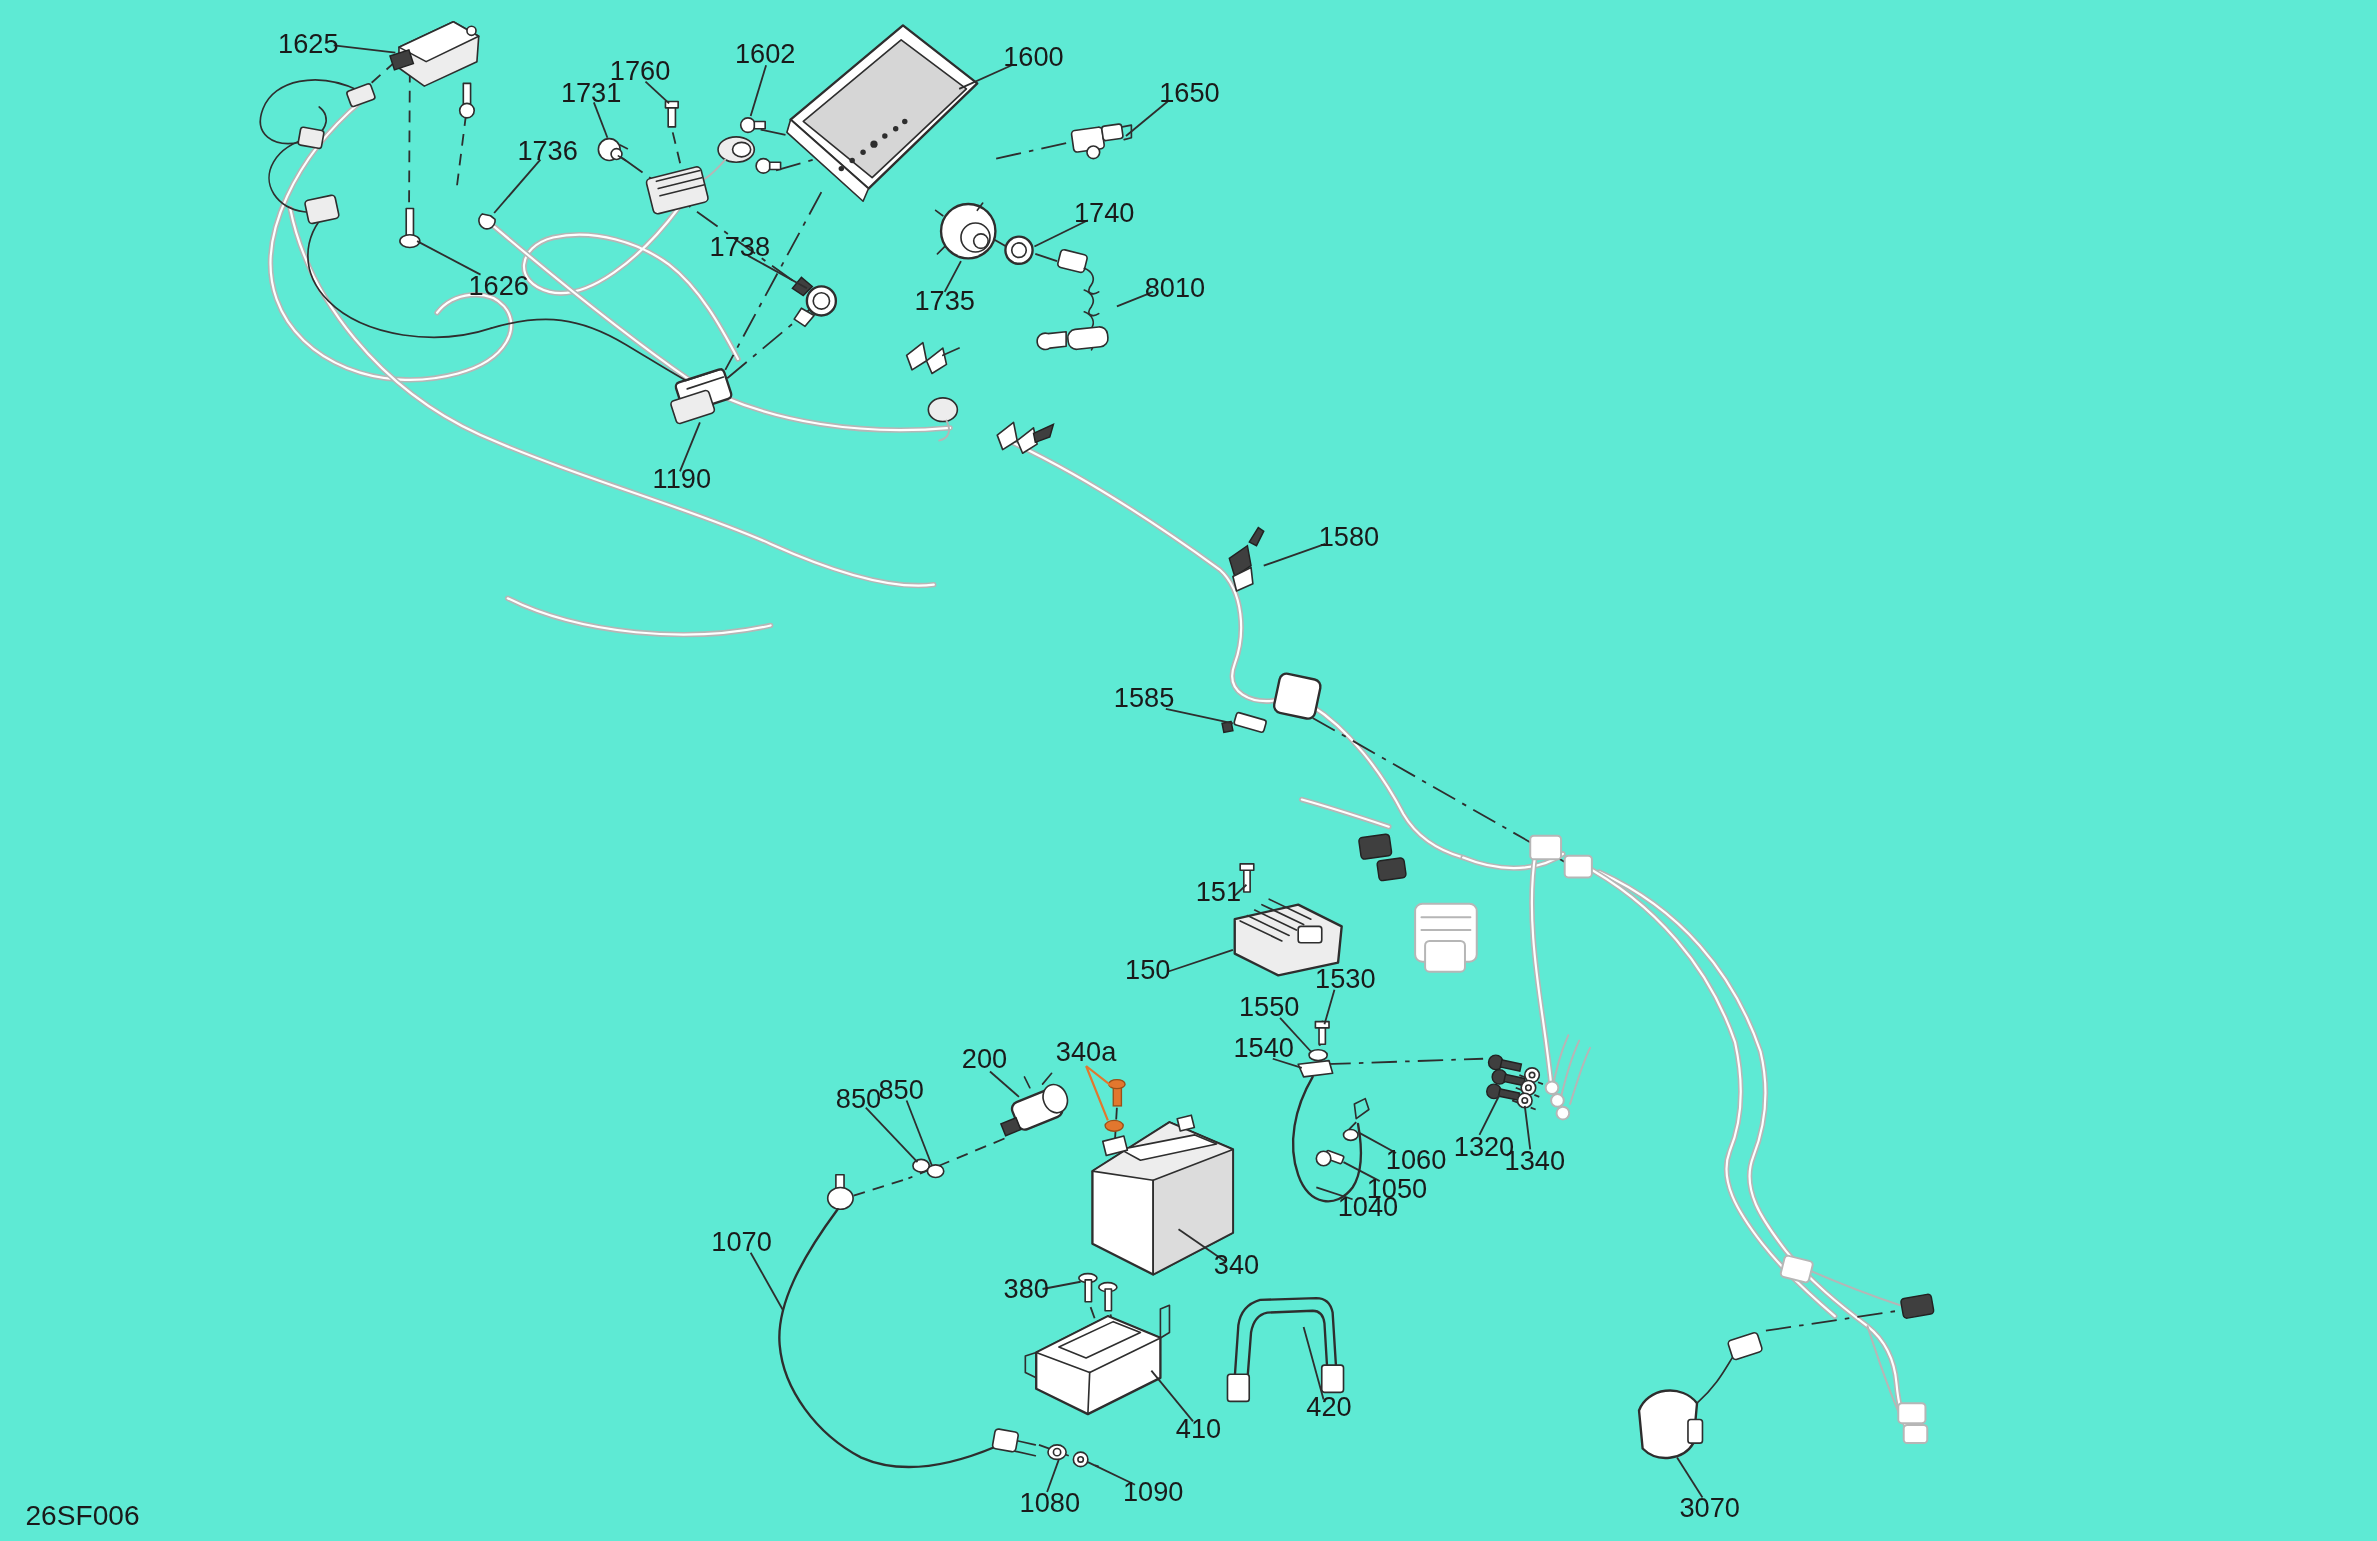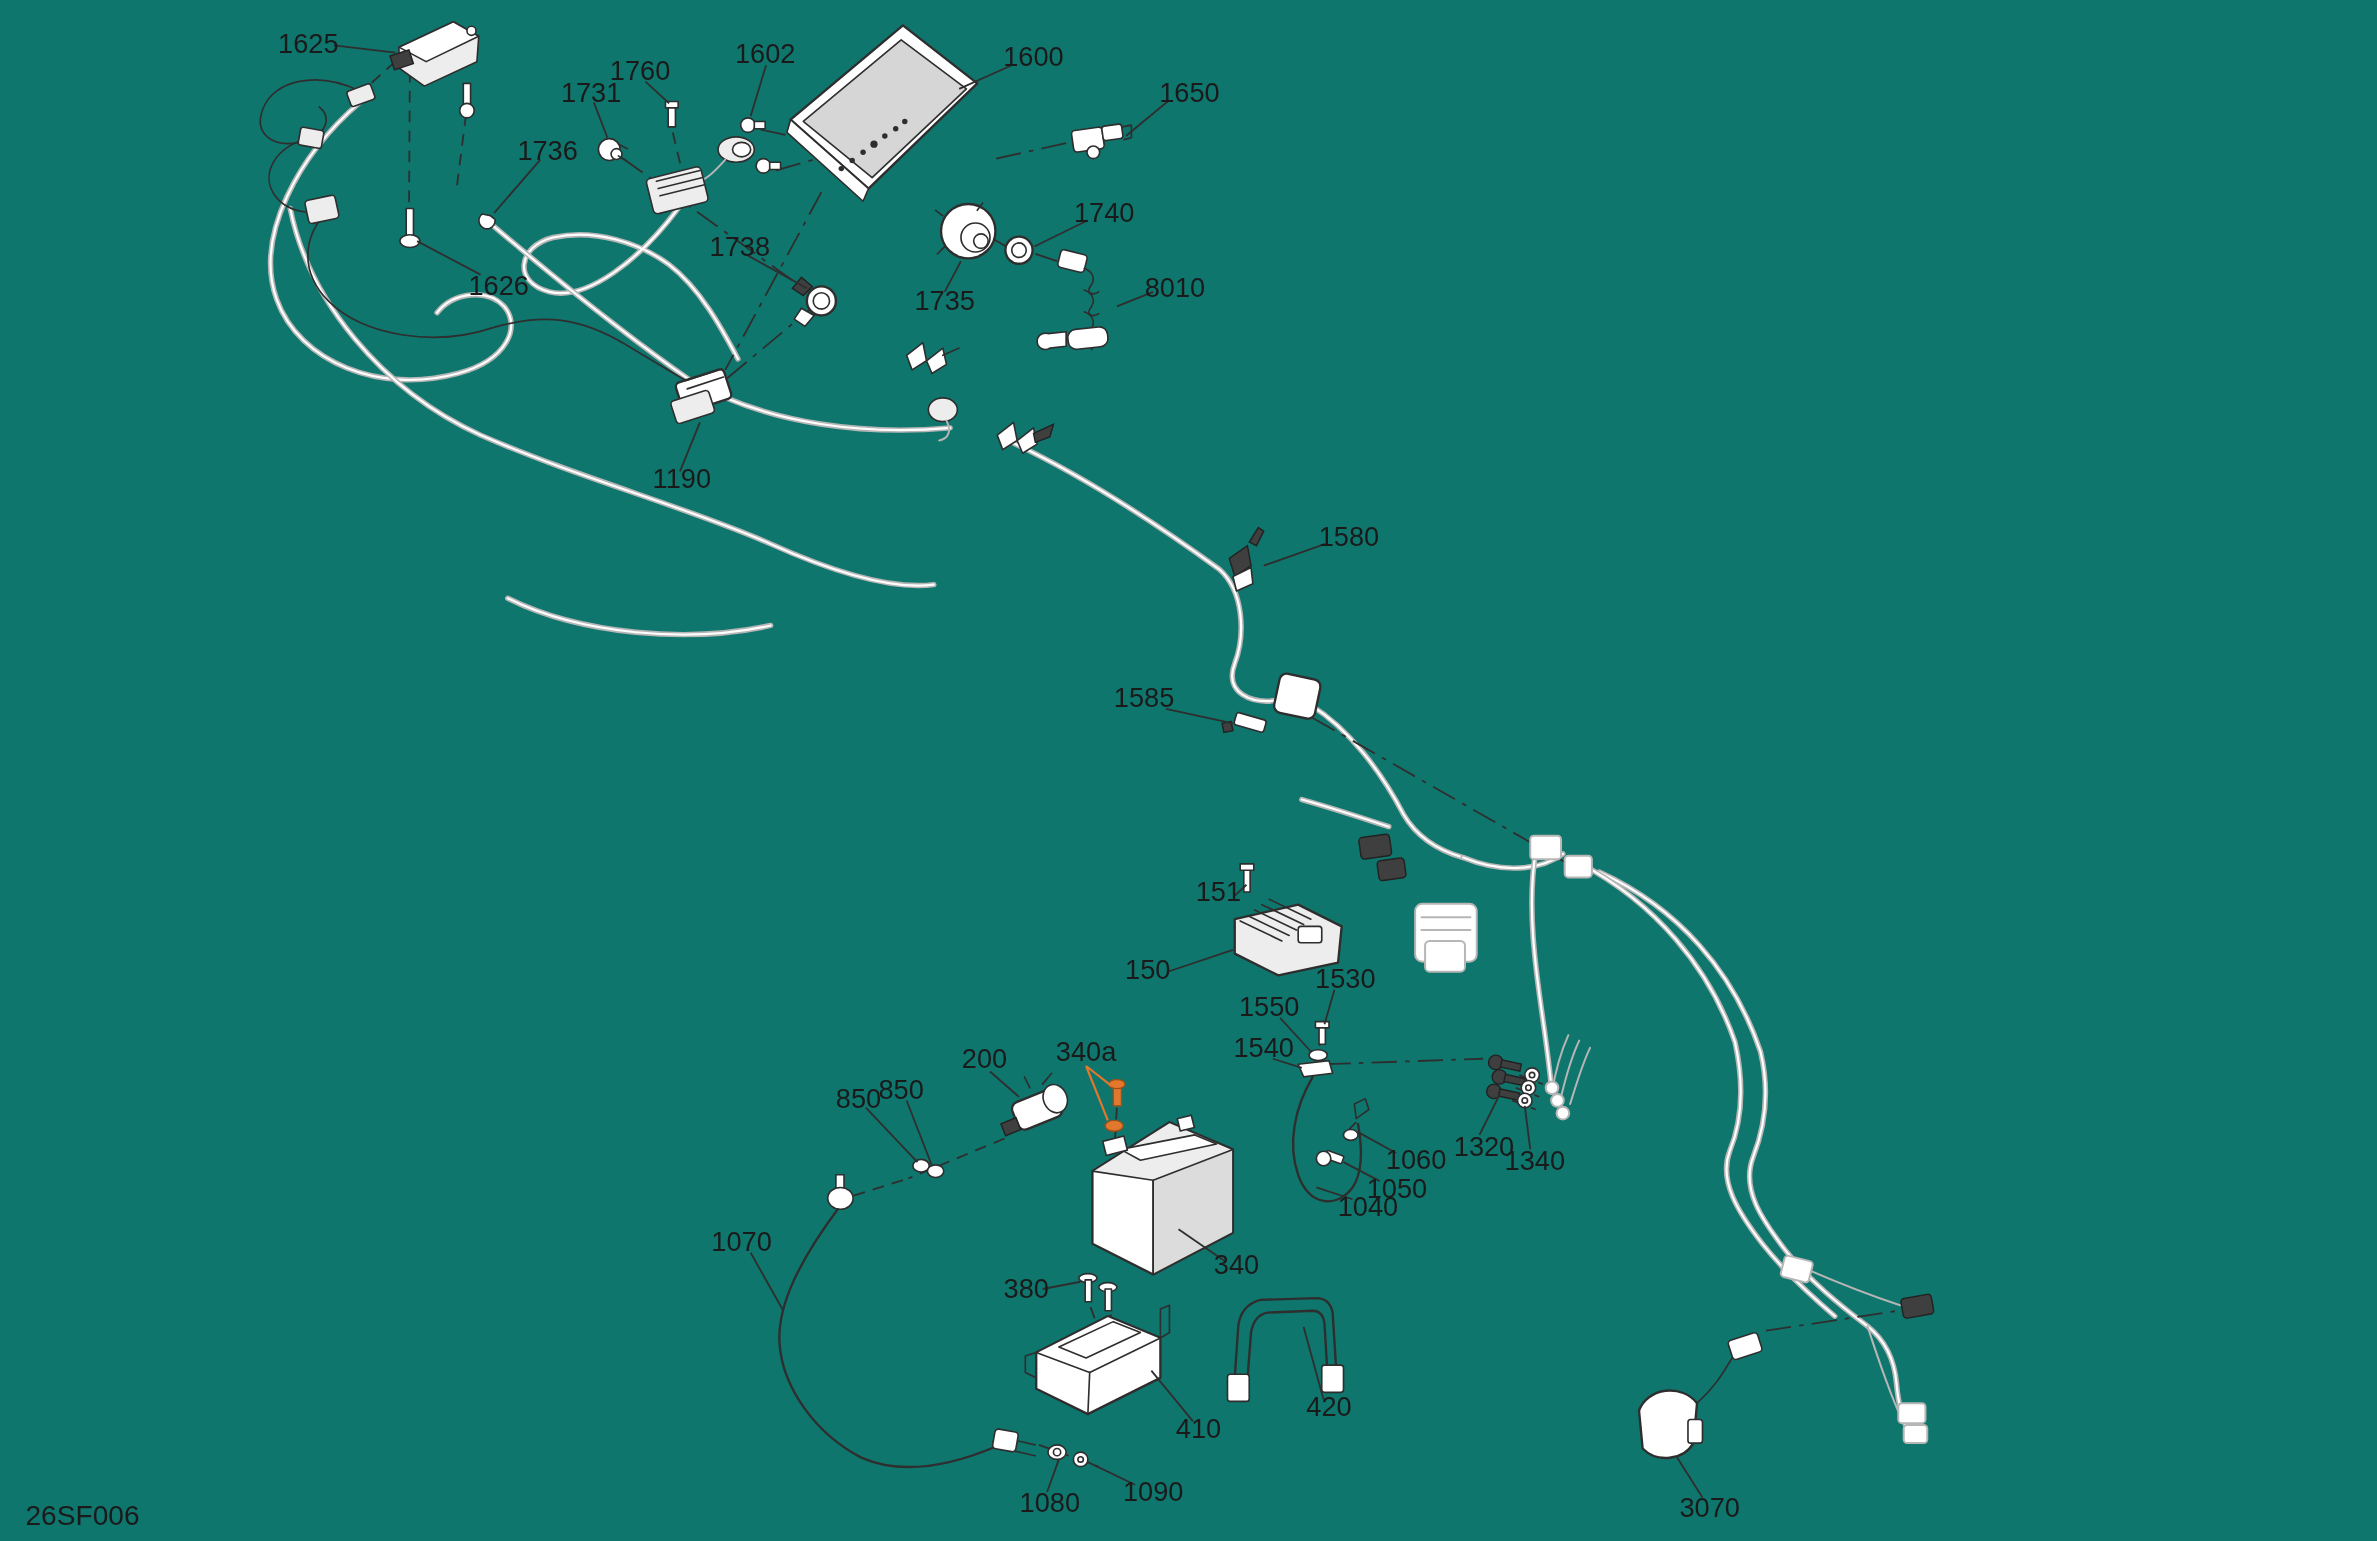--- a/index.html
+++ b/index.html
@@ -1,16 +1,16 @@
 <!DOCTYPE html>
 <html style="font-size:14.5px"><head>
 <meta charset="utf-8">
 <style>
   html,body{margin:0;padding:0;background:#ffffff;}
-  .stage{position:relative;width:2377px;height:1541px;background:#0f766e;overflow:hidden;}
+  .stage{position:relative;width:2377px;height:1541px;background:#5eead4;overflow:hidden;}
   svg{display:block;width:100%;height:100%;}
   .ln{fill:none;stroke:#2e2e2e;stroke-width:2.6;stroke-linecap:round;stroke-linejoin:round;}
   .thin{stroke-width:1.8;}
   .lt{fill:none;stroke:#b6b6b6;stroke-width:6;stroke-linecap:round;stroke-linejoin:round;}
   .ltcore{fill:none;stroke:#ffffff;stroke-width:2.4;stroke-linecap:round;}
   .ltln{fill:none;stroke:#b6b6b6;stroke-width:2.2;stroke-linecap:round;stroke-linejoin:round;}
   .leader{fill:none;stroke:#2e2e2e;stroke-width:2;}
   .dash{fill:none;stroke:#2e2e2e;stroke-width:2;stroke-dasharray:13 9;}
   .dd{fill:none;stroke:#2e2e2e;stroke-width:2;stroke-dasharray:28 9 5 9;}
   .fillw{fill:#ffffff;}

